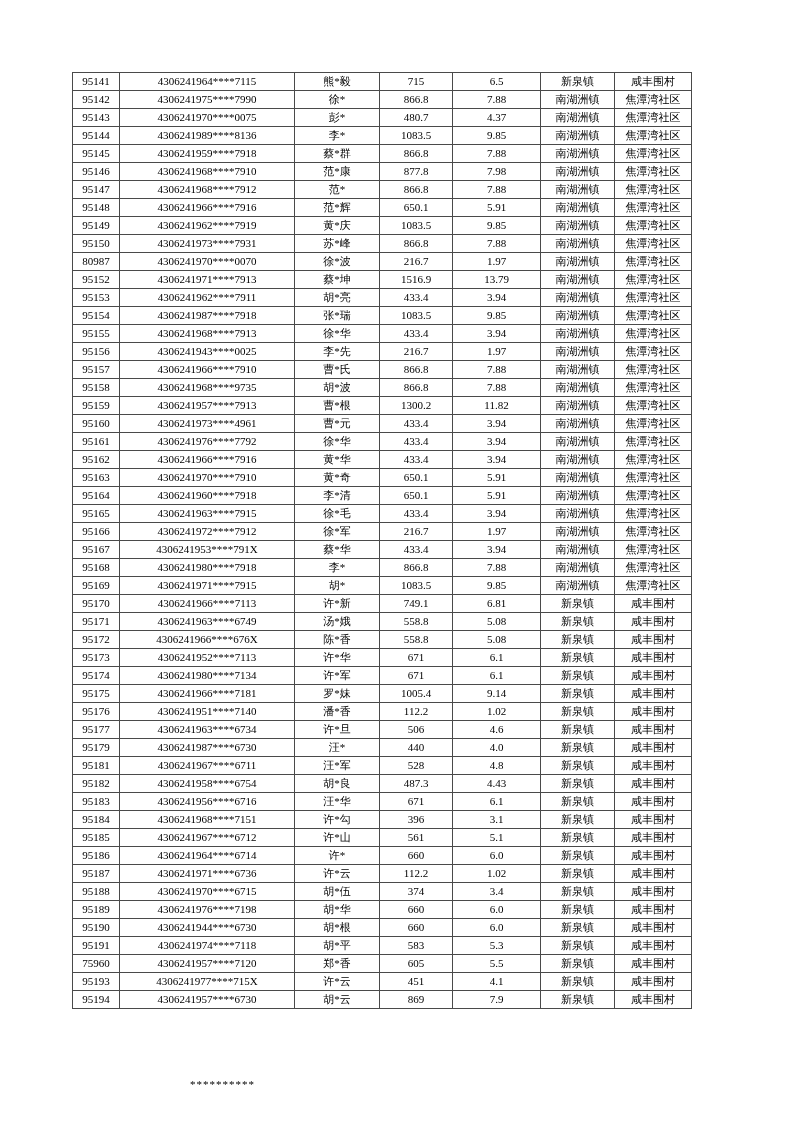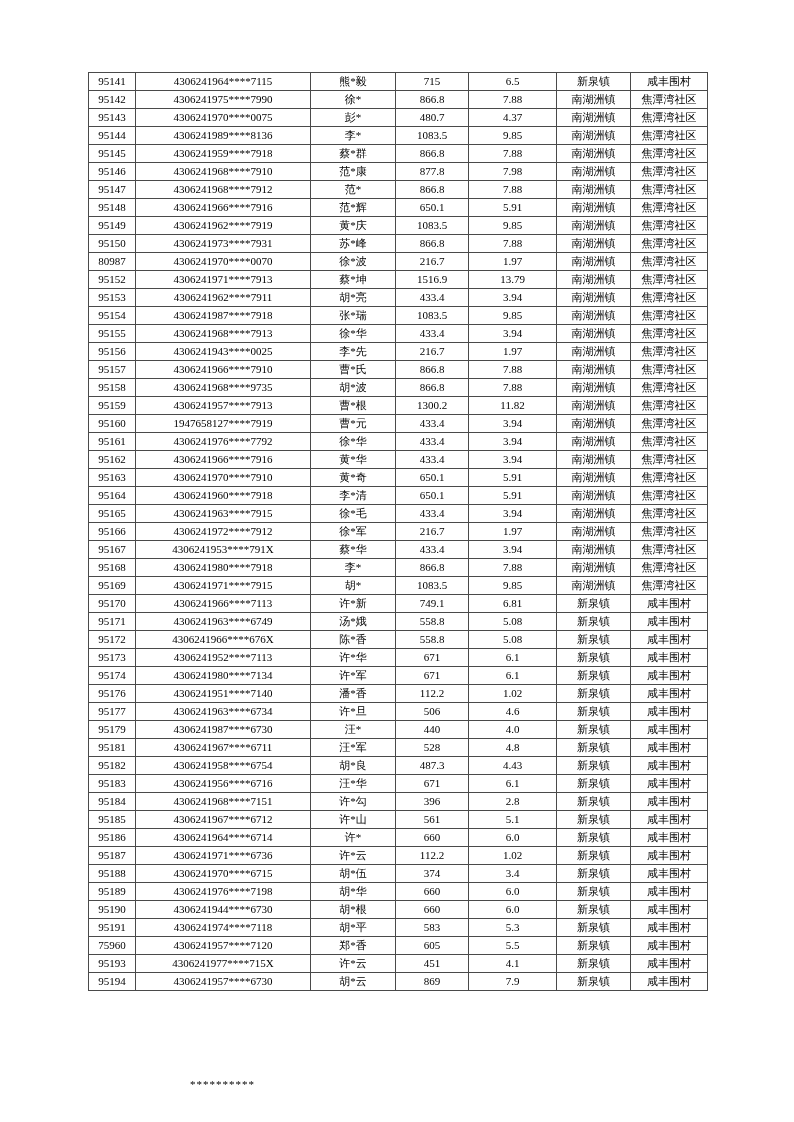--- a/index.html
+++ b/index.html
@@ -8,21 +8,21 @@
     position: relative;
     width: 794px;
     height: 1122px;
     background: #ffffff;
     overflow: hidden;
     font-family: "Liberation Serif", "DejaVu Serif", serif;
     color: #000000;
   }
   table.roster {
     position: absolute;
-    left: 88px;
+    left: 72px;
     top: 72px;
     width: 619px;
     border-collapse: collapse;
     table-layout: fixed;
   }
   table.roster td {
     border: 1px solid #4a4a4a;
     height: 17px;
     text-align: center;
     vertical-align: middle;
@@ -233,21 +233,21 @@
           <td>95159</td>
           <td>4306241957****7913</td>
           <td>曹*根</td>
           <td>1300.2</td>
           <td>11.82</td>
           <td>南湖洲镇</td>
           <td>焦潭湾社区</td>
         </tr>
         <tr>
           <td>95160</td>
-          <td>1947658127****7919</td>
+          <td>4306241973****4961</td>
           <td>曹*元</td>
           <td>433.4</td>
           <td>3.94</td>
           <td>南湖洲镇</td>
           <td>焦潭湾社区</td>
         </tr>
         <tr>
           <td>95161</td>
           <td>4306241976****7792</td>
           <td>徐*华</td>
@@ -367,20 +367,29 @@
         <tr>
           <td>95174</td>
           <td>4306241980****7134</td>
           <td>许*军</td>
           <td>671</td>
           <td>6.1</td>
           <td>新泉镇</td>
           <td>咸丰围村</td>
         </tr>
         <tr>
+          <td>95175</td>
+          <td>4306241966****7181</td>
+          <td>罗*妹</td>
+          <td>1005.4</td>
+          <td>9.14</td>
+          <td>新泉镇</td>
+          <td>咸丰围村</td>
+        </tr>
+        <tr>
           <td>95176</td>
           <td>4306241951****7140</td>
           <td>潘*香</td>
           <td>112.2</td>
           <td>1.02</td>
           <td>新泉镇</td>
           <td>咸丰围村</td>
         </tr>
         <tr>
           <td>95177</td>
@@ -425,21 +434,21 @@
           <td>671</td>
           <td>6.1</td>
           <td>新泉镇</td>
           <td>咸丰围村</td>
         </tr>
         <tr>
           <td>95184</td>
           <td>4306241968****7151</td>
           <td>许*勾</td>
           <td>396</td>
-          <td>2.8</td>
+          <td>3.1</td>
           <td>新泉镇</td>
           <td>咸丰围村</td>
         </tr>
         <tr>
           <td>95185</td>
           <td>4306241967****6712</td>
           <td>许*山</td>
           <td>561</td>
           <td>5.1</td>
           <td>新泉镇</td>

